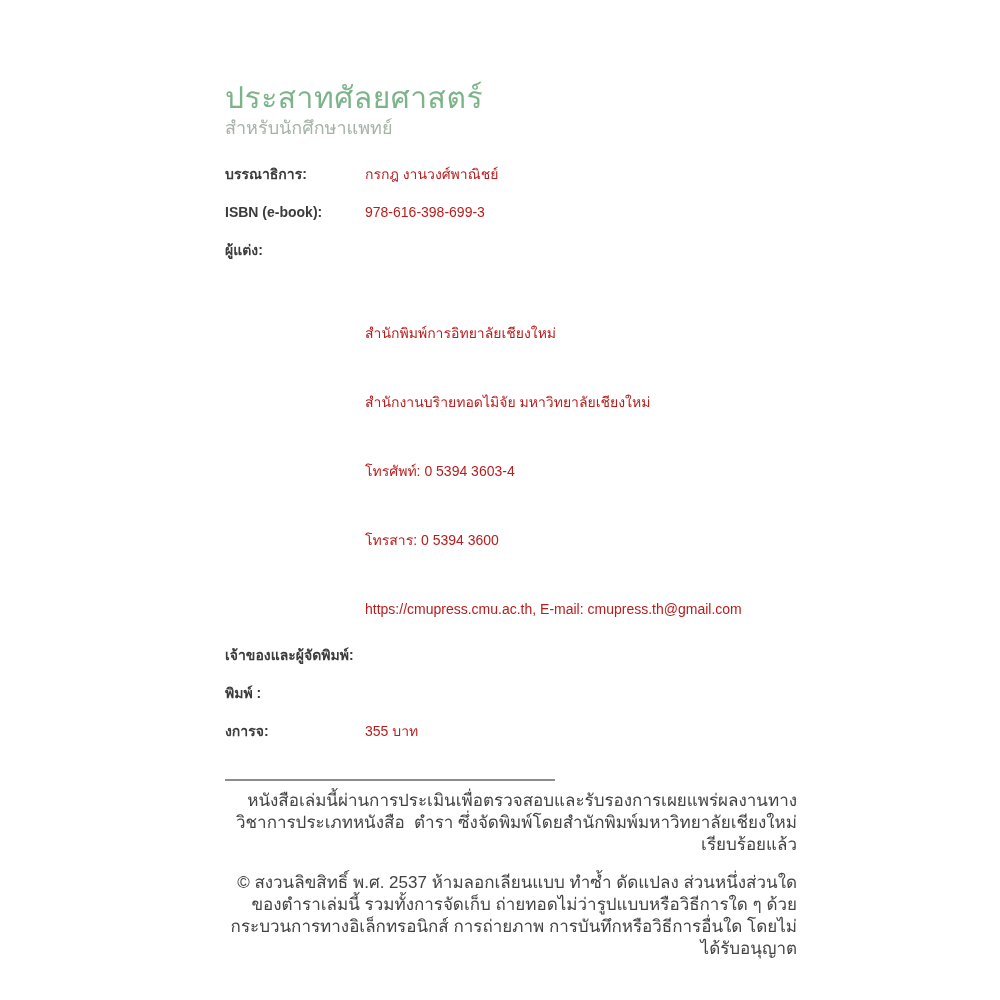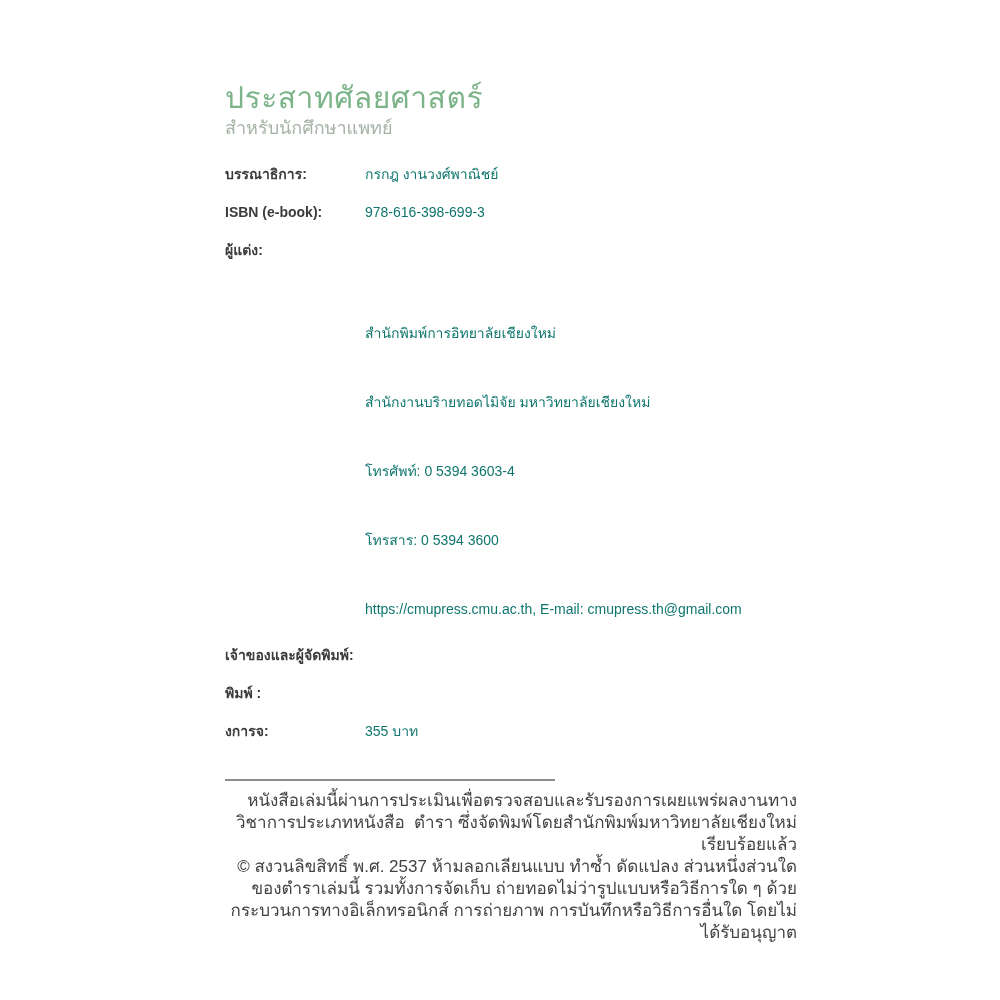--- a/index.html
+++ b/index.html
@@ -47,39 +47,39 @@
   .info-label {
     width: 140px;
     flex: 0 0 140px;
     font-weight: 700;
     color: #3b3b3b;
     white-space: pre-wrap;
   }
   .info-value {
     flex: 1;
     white-space: pre-wrap;
-    color: #0f766e;
+    color: #b91c1c;
   }
   .multi .info-value div { line-height: 25px; }
   .footer {
     position: absolute;
     left: 225px; top: 779px;
     width: 572px;
     font-size: 17px;
     line-height: 22px;
     color: #434343;
   }
   .divider {
     width: 330px;
     border: none;
     border-top: 2px solid var(--divider);
     margin: 0 0 9px 0;
   }
   .footer p { white-space: pre-wrap; text-align: right; }
-  .footer .copyright { }
+  .footer .copyright { margin-top: 16px; }
 </style>
 </head>
 <body>
 
 <div class="content">
 
   <h1 class="book-title">ประสาทศัลยศาสตร์</h1>
   <h2 class="book-subtitle">สำหรับนักศึกษาแพทย์</h2>
 
   <div class="info-rows">

